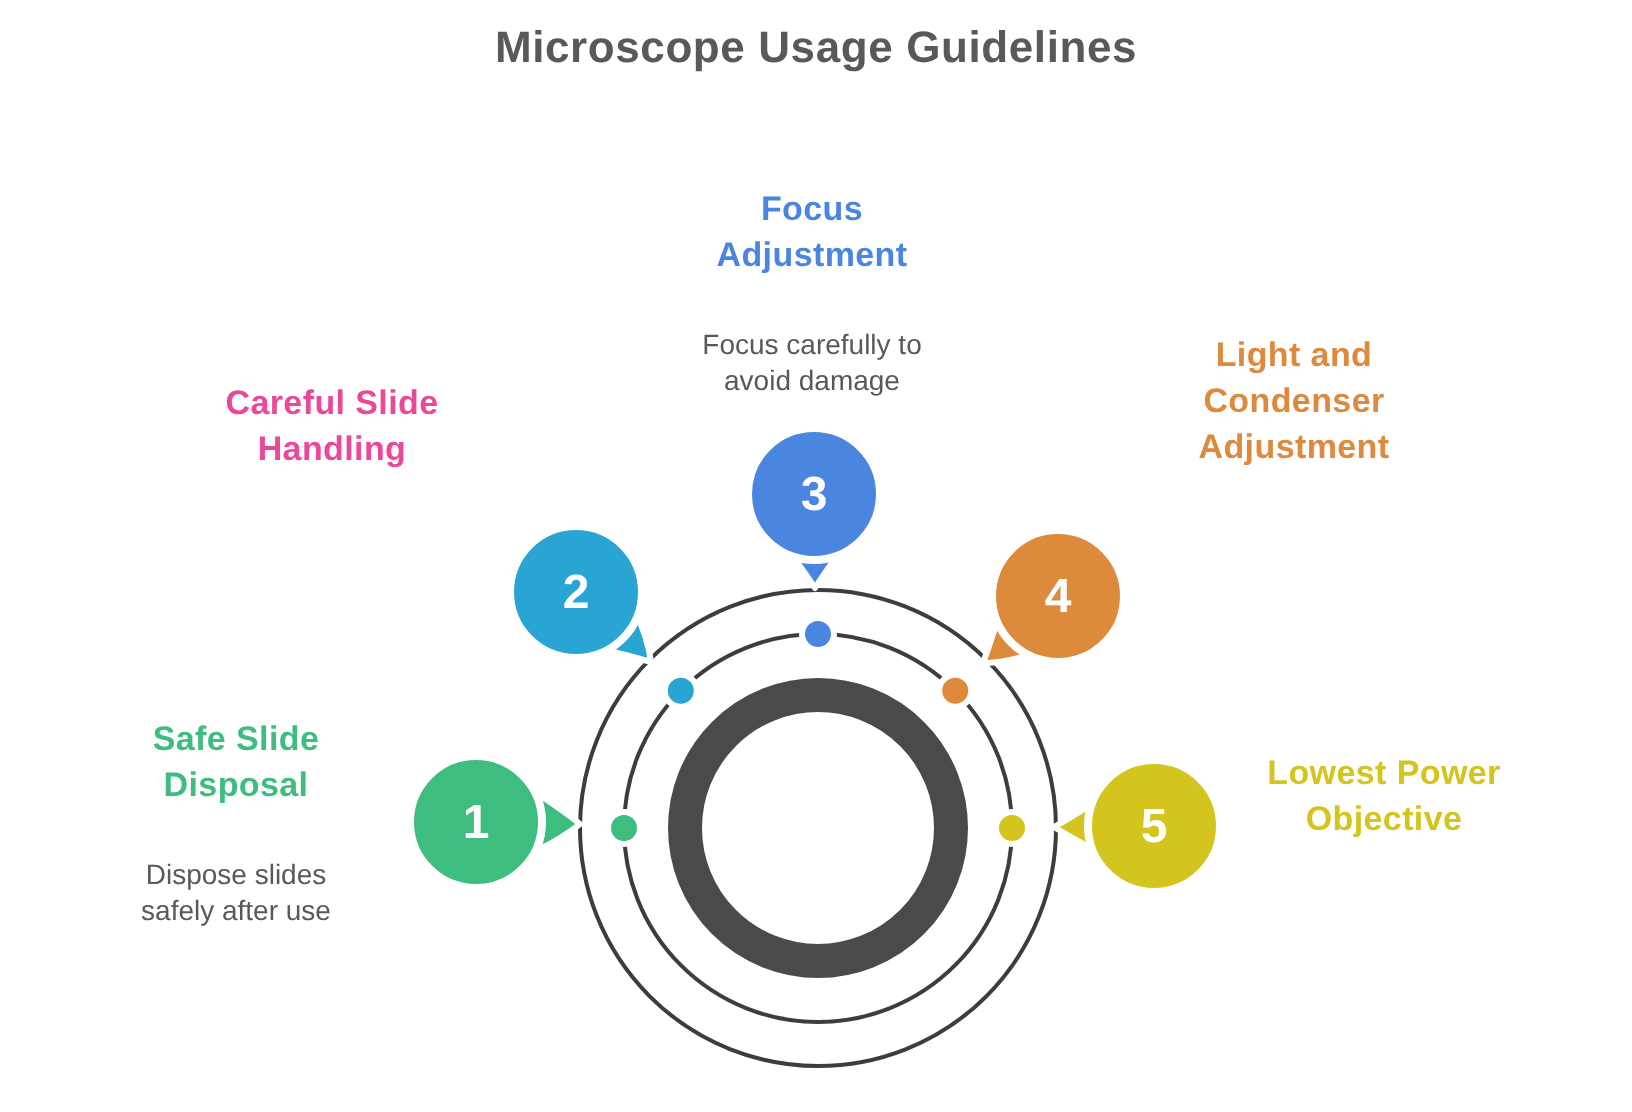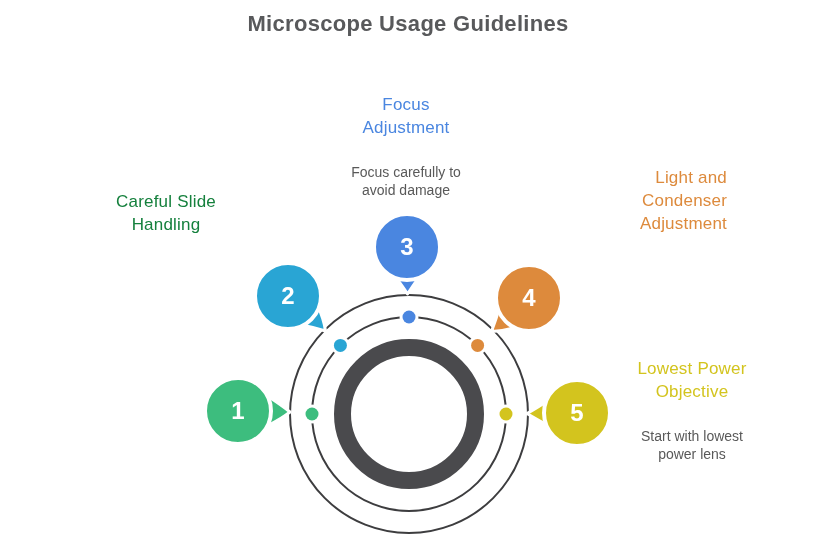--- a/index.html
+++ b/index.html
@@ -62,37 +62,37 @@
     text-anchor: middle;
   }
   .label-block {
     position: absolute;
     width: 160px;
     text-align: center;
   }
   .lb-title {
     font-size: 17px;
     line-height: 23px;
-    font-weight: 400;
+    font-weight: 700;
     white-space: pre-line;
     letter-spacing: 0.2px;
   }
   .lb-desc {
     margin-top: 24px;
     font-size: 14px;
     line-height: 18px;
     font-weight: 400;
     color: #595959;
     white-space: pre-line;
   }
   .lb1 { left: 38px;  top: 358px; }
   .lb2 { left: 86px;  top: 190px; }
   .lb3 { left: 326px; top: 93px;  }
   .lb4 { left: 567px; top: 166px; }
-  .lb5 { left: 612px; top: 357px; }
+  .lb5 { left: 612px; top: 375px; }
 </style>
 </head>
 <body>
 
 <div class="canvas">
 
   <div class="page-title">Microscope Usage Guidelines</div>
 
   <svg class="diagram-svg" width="816" height="556" viewBox="0 0 816 556">
 
@@ -147,39 +147,43 @@
         <text class="bubble-num" x="529" y="306">4</text>
       </g>
       <g>
         <path class="tail" d="M 549 426 Q 536 419 527 413.5 Q 536 408.5 549 400 Z" fill="#d3c41e"></path>
         <circle class="bubble" cx="577" cy="413" r="33" fill="#d3c41e"></circle>
         <text class="bubble-num" x="577" y="421">5</text>
       </g>
     </g>
   </svg>
 
+  <div class="label-block lb1">
+    <div class="lb-title" style="color: rgb(61, 189, 126);">Safe Slide
+Disposal</div>
+    <div class="lb-desc">Dispose slides
+safely after use</div>
+  </div>
 
   <div class="label-block lb2">
-    <div class="lb-title" style="color: #15803d;">Careful Slide
+    <div class="lb-title" style="color: #ec4899;">Careful Slide
 Handling</div>
   </div>
 
   <div class="label-block lb3">
     <div class="lb-title" style="color: rgb(74, 134, 224);">Focus
 Adjustment</div>
     <div class="lb-desc">Focus carefully to
 avoid damage</div>
   </div>
 
   <div class="label-block lb4">
-    <div class="lb-title" style="color: rgb(221, 138, 60); text-align: right;">Light and
+    <div class="lb-title" style="color: rgb(221, 138, 60);">Light and
 Condenser
 Adjustment</div>
   </div>
 
   <div class="label-block lb5">
     <div class="lb-title" style="color: rgb(211, 196, 30);">Lowest Power
 Objective</div>
-    <div class="lb-desc">Start with lowest
-power lens</div>
   </div>
 
 </div>
 
 </body></html>

